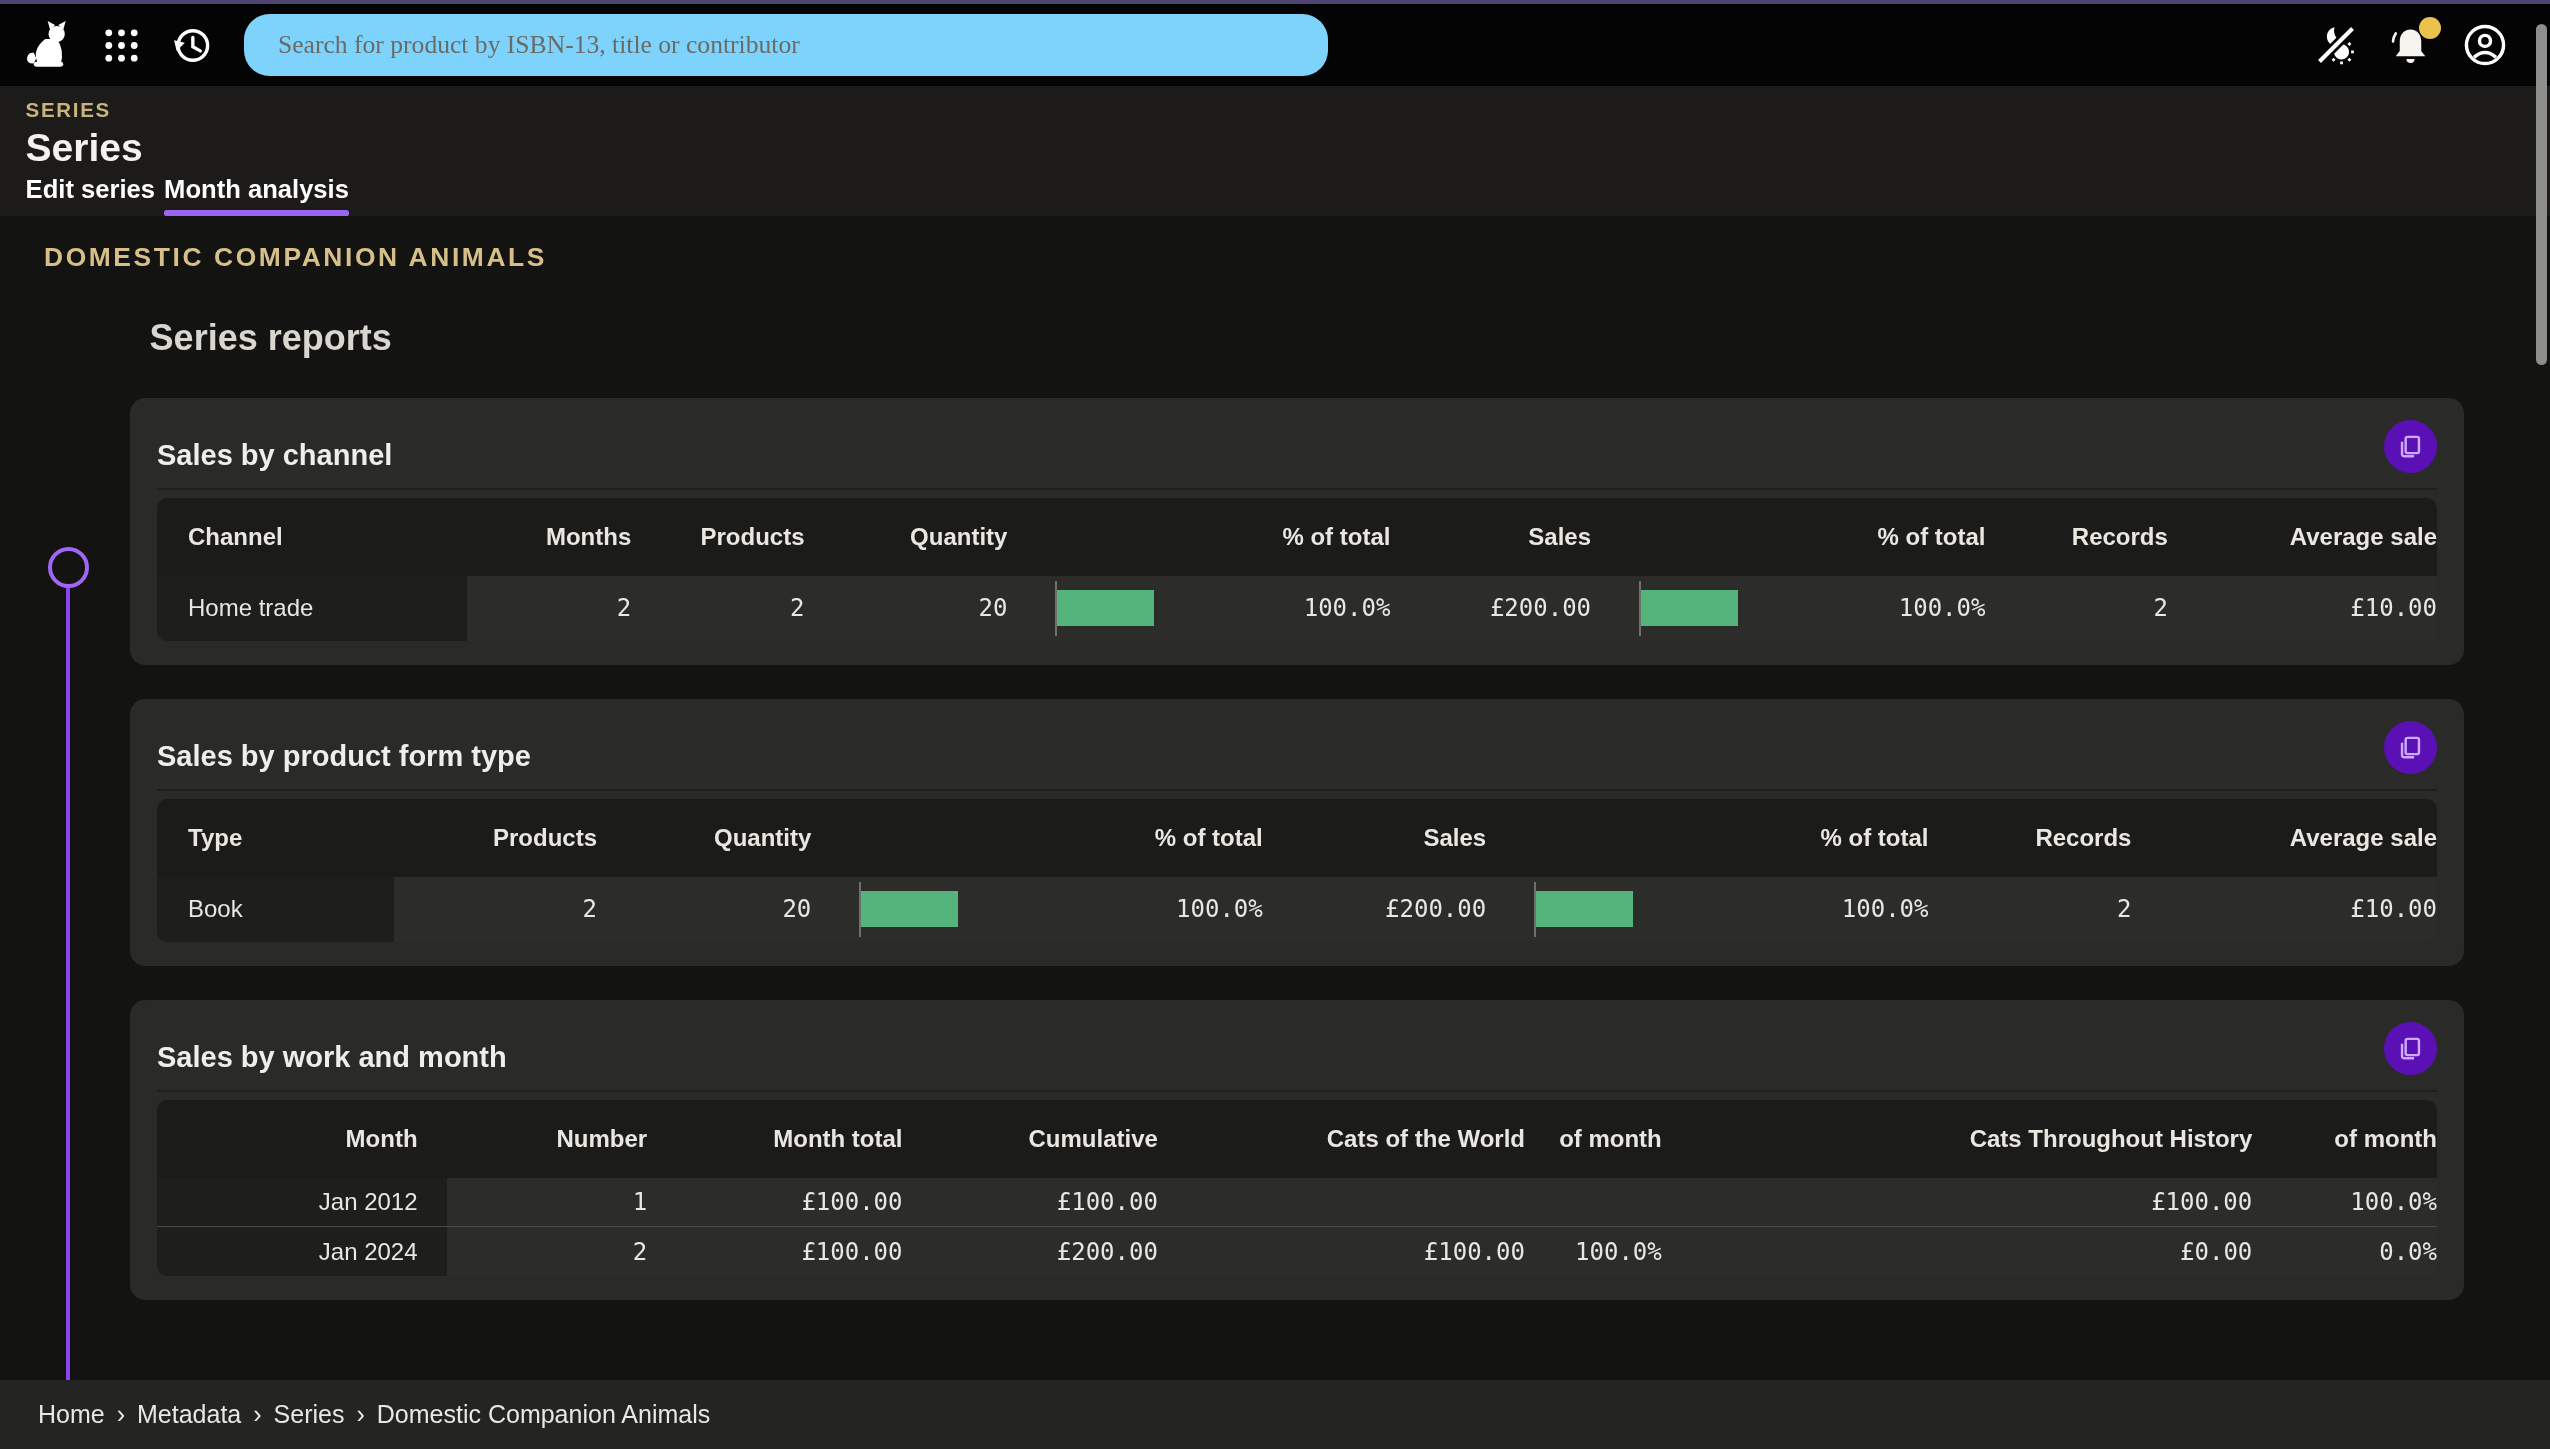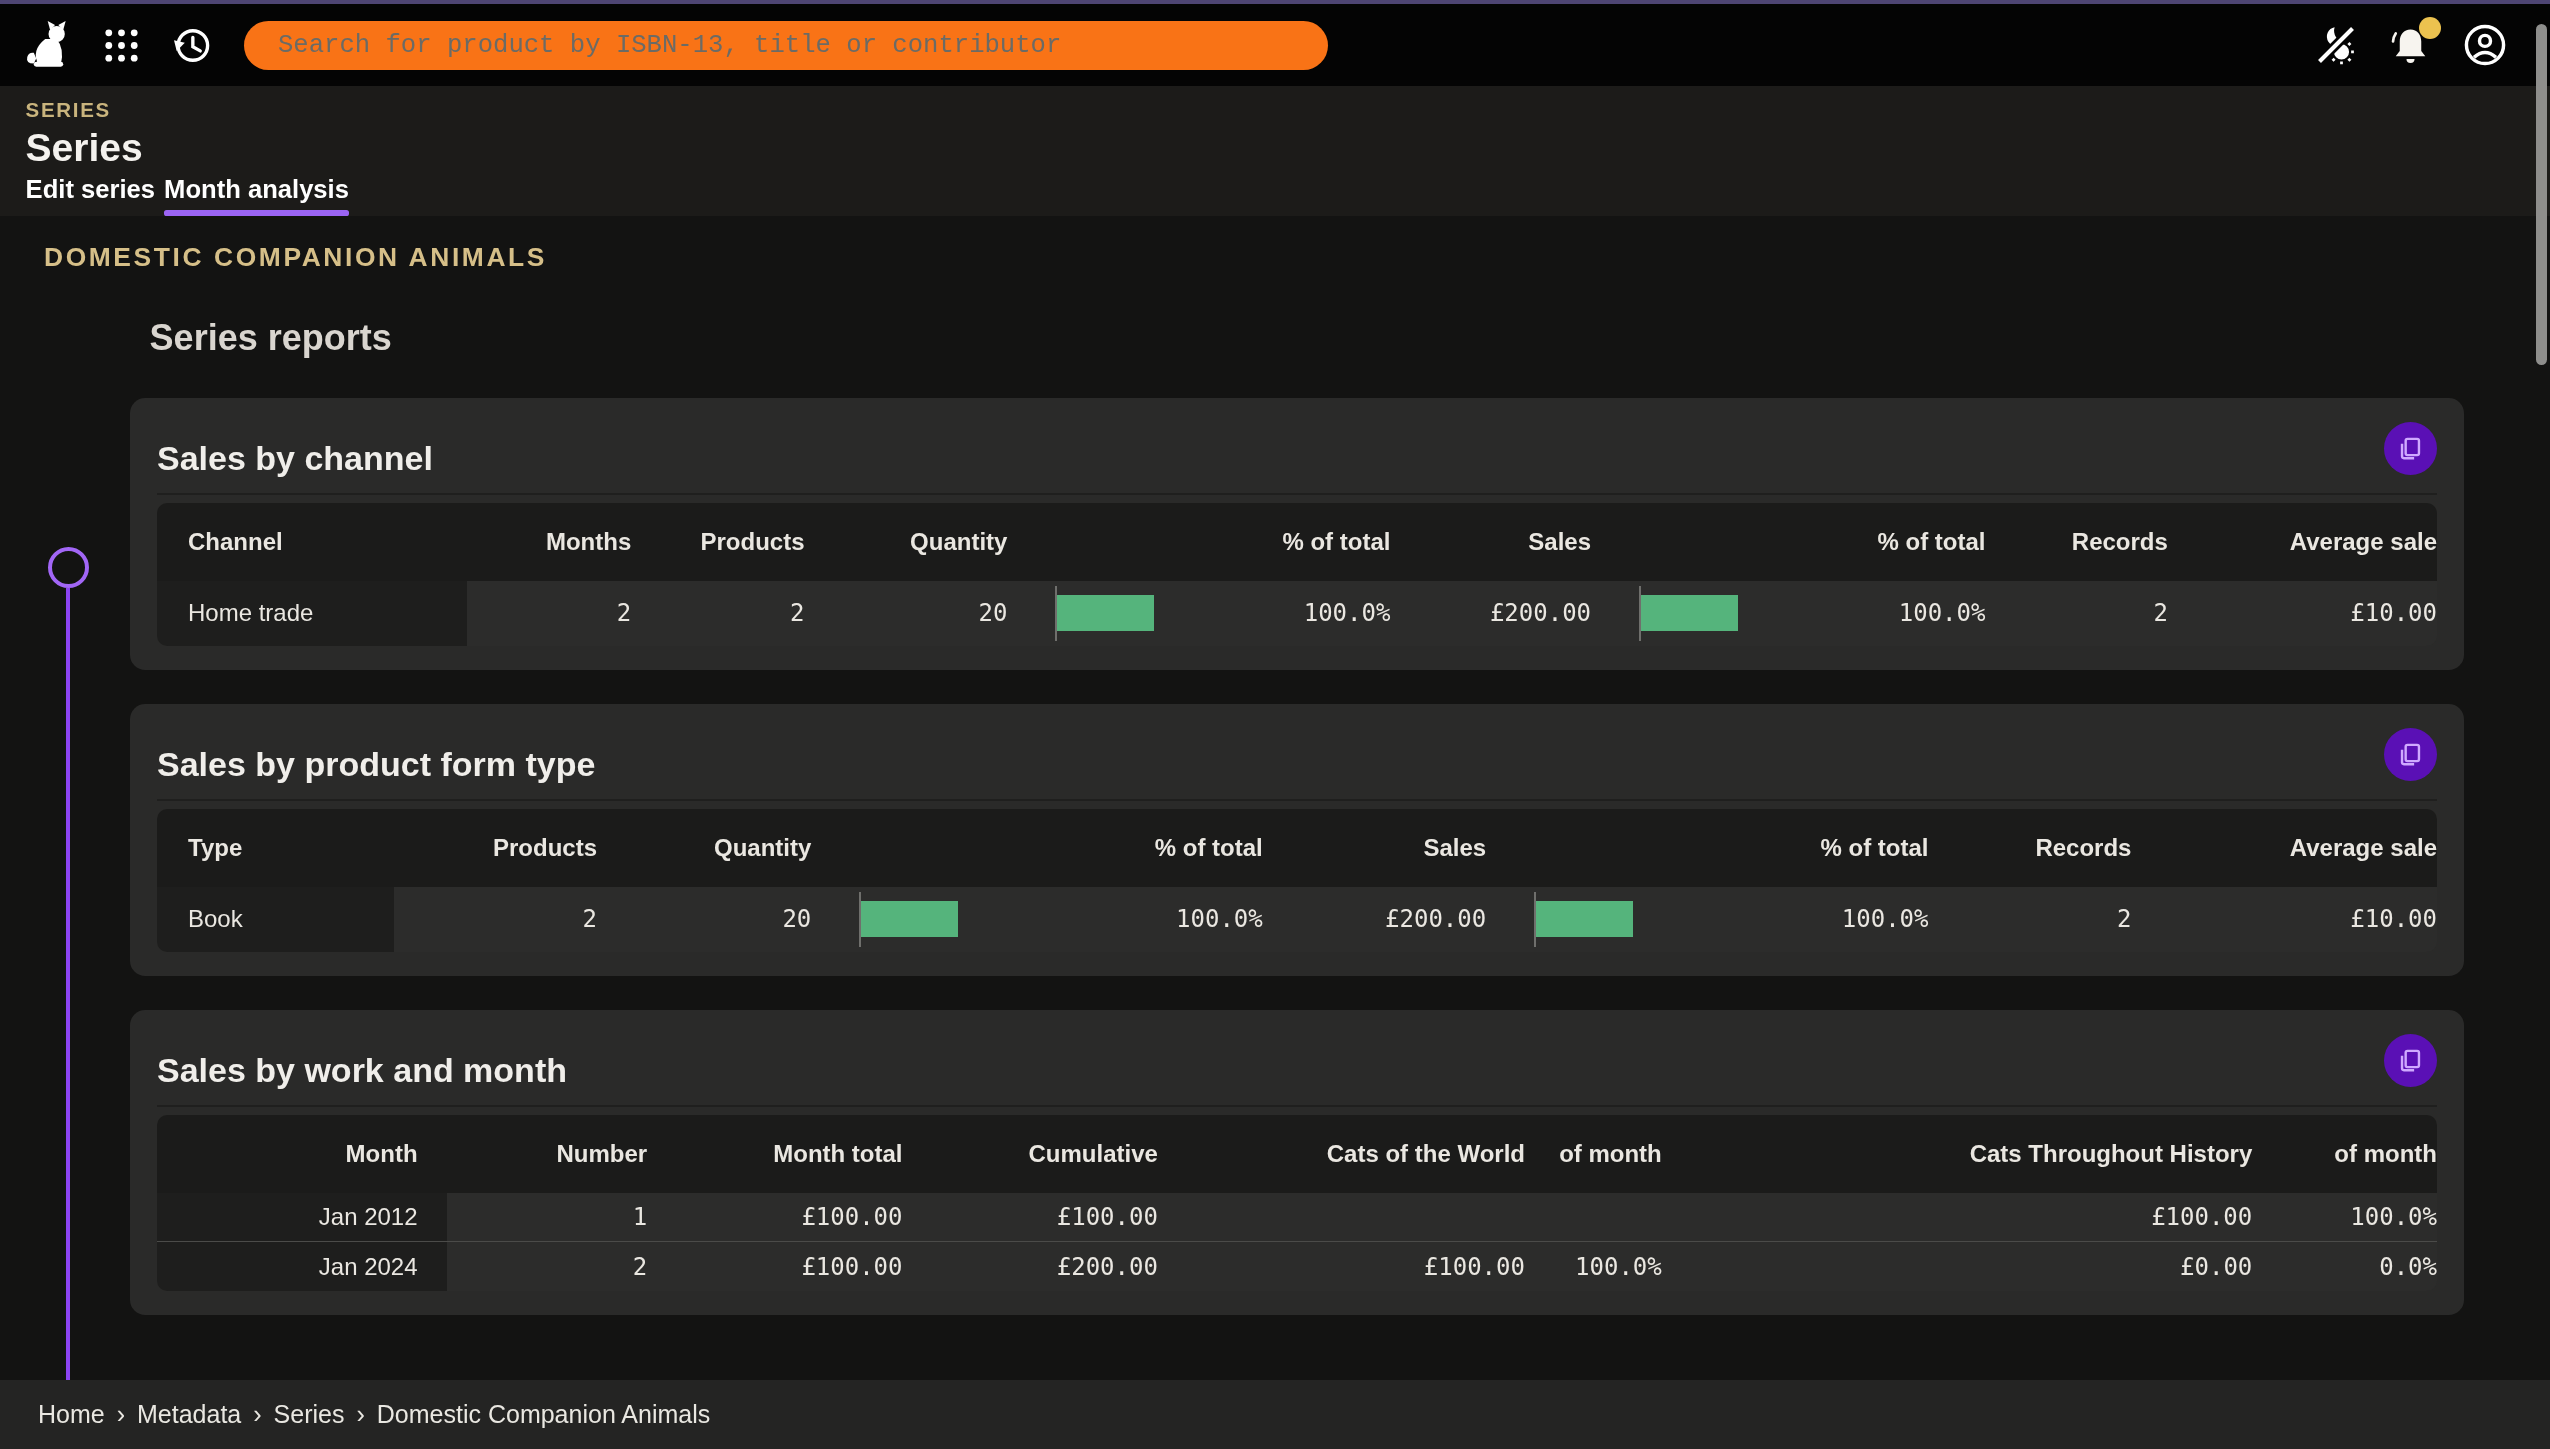--- a/index.html
+++ b/index.html
@@ -13,23 +13,23 @@
   .topbar {
     height:82px; background:#040404; display:flex; align-items:center;
     padding:0 43px 0 24px;
   }
   .ibtn { background:none; border:none; padding:0; margin:0; display:flex;
           align-items:center; justify-content:center; cursor:pointer; }
   .logo-btn { margin-right:29px; }
   .grid-btn { margin-right:29px; }
   .hist-btn { margin-right:31px; }
   .search {
-    width:1084px; height:49px; border:none; border-radius:25.6px;
-    background:#f97316; padding:0 34px; font-size:25.6px; color:#3c3c38;
-    font-family:Liberation Mono, monospace; outline:none;
+    width:1084px; height:62px; border:none; border-radius:25.6px;
+    background:#7dd3fc; padding:0 34px; font-size:25.6px; color:#3c3c38;
+    font-family:Liberation Serif, serif; outline:none;
   }
   .search::placeholder { color:#6b6b66; }
   .spacer { flex:1; }
   .right-icons { display:flex; align-items:center; gap:31px; }
   .bell-wrap { position:relative; }
   .bell-dot { position:absolute; top:-6.8px; right:-8.5px; width:22px; height:22px;
               border-radius:50%; background:#ecc24f; }
   .scroll-thumb { position:absolute; right:2.6px; top:24px; width:11px; height:341px;
                   border-radius:6px; background:#8e8e8c; z-index:50; }
   
@@ -50,21 +50,21 @@
   .timeline-line { position:absolute; left:66px; top:372px; width:4.3px; height:961px;
                    background:#8c44f2; }
   .main { margin-left:130px; width:2334px; }
   .section-title { color:#d9d5cf; font-size:36px; font-weight:bold;
                    margin:44px 0 39px 19.6px; }
   
   .card { background:#2a2a29; border-radius:15.3px; padding:22px 27px 24px;
           margin-bottom:34px; }
   .card-head { display:flex; align-items:center; justify-content:space-between;
                padding-bottom:15.3px; }
-  .card-title { color:#f0eeea; font-size:34px; font-weight:bold;margin-top:19px; }
+  .card-title { color:#f0eeea; font-size:29px; font-weight:bold;margin-top:19px; }
   .copy-btn { width:53px; height:53px; border-radius:50%; background:#5a10b5;
               border:none; display:flex; align-items:center; justify-content:center;
               cursor:pointer; flex:0 0 auto; }
   .card-divider { height:1.7px; background:#1f1f1e; }
   .tablewrap { margin-top:8px; border-radius:10.2px; overflow:hidden; }
   table { width:100%; border-collapse:collapse; table-layout:fixed; }
   thead th { background:#1b1b1a; height:78px; font-size:24px; font-weight:bold;
              color:#eae7e1; text-align:right; padding:0; }
   tbody td { background:#2c2c2b; height:65px; font-size:24px; color:#eae7e1;
              text-align:right; padding:0; font-family:"DejaVu Sans Mono", monospace; }

